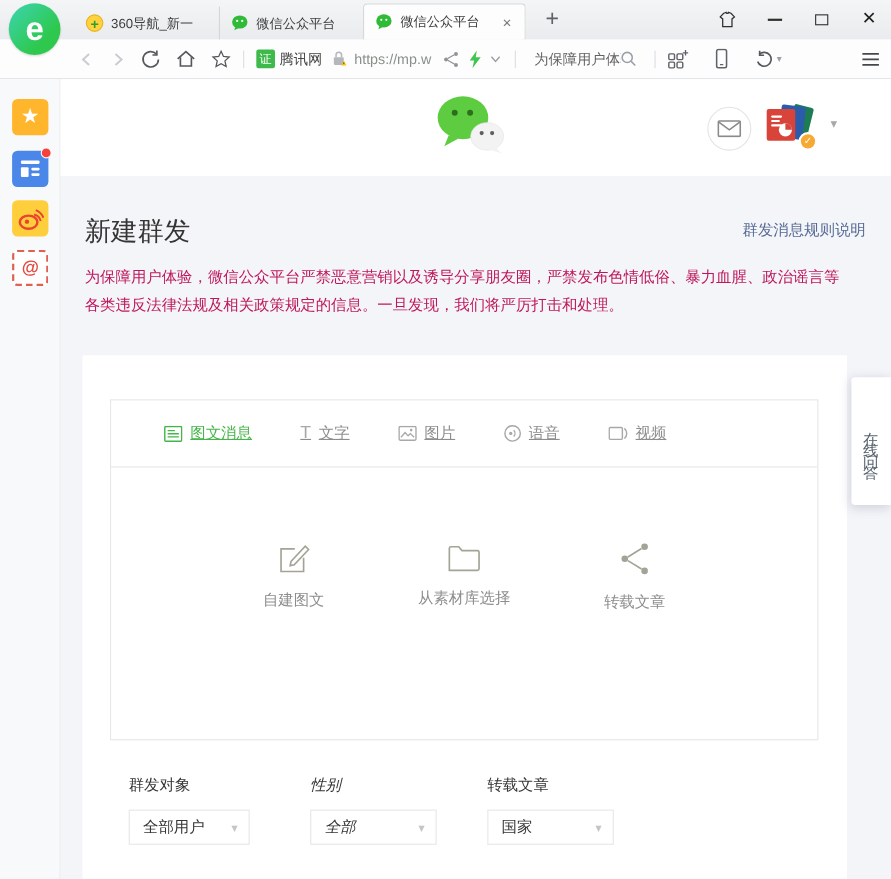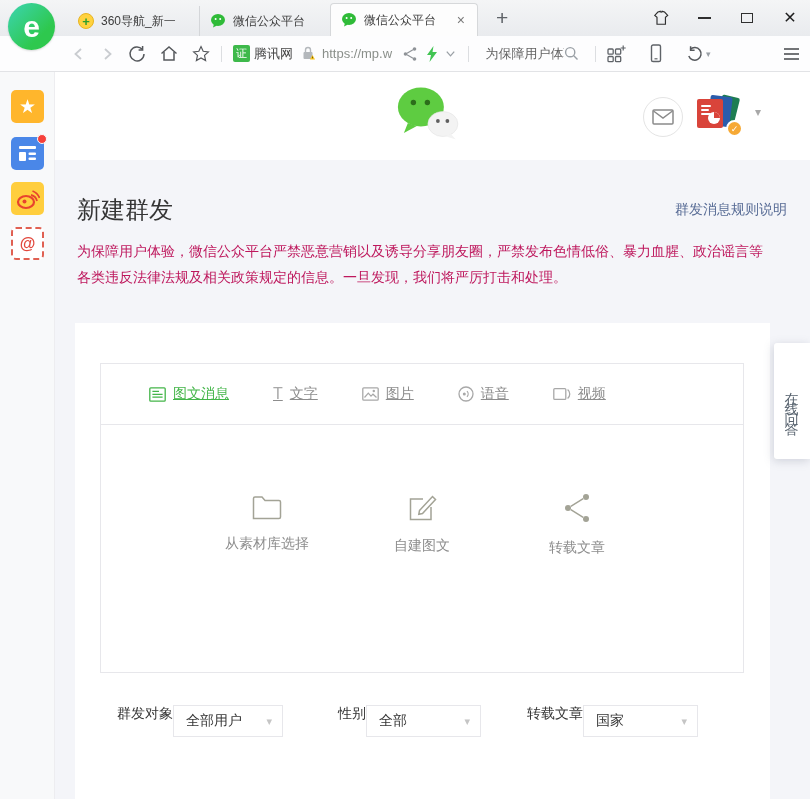--- a/index.html
+++ b/index.html
@@ -100,22 +100,22 @@
   .msg-tabs { height:61px; border-bottom:1px solid #e7e7eb; display:flex; align-items:center;
               padding-left:48px; gap:44px; }
   .mtab { display:flex; align-items:center; gap:7px; font-size:14px; color:#8d8d8d; cursor:default;text-decoration:underline; }
   .mtab .t-glyph { font-size:16px; color:#a8a8a8; line-height:1; }
   .mtab.active { color:#44b549; }
   .compose { display:flex; justify-content:center; gap:30px; padding-top:66px; }
   .option { width:125px; text-align:center; }
   .option .opt-label { display:block; margin-top:14px; font-size:14px; color:#8d8d8d; }
 
   .form-row { position:absolute; left:42px; top:382px; display:flex; }
-  .field { display:flex; flex-direction:row; }
-  .f1 { margin-right:55px; } .f2 { margin-right:46px; }
+  .field { display:flex; flex-direction:column; }
+  .f1 { margin-right:55px; } .f2 { margin-right:46px;font-style:italic; }
   .field-label { font-size:14px; color:#353535; margin-bottom:13px; }
   .select-box { height:32px; border:1px solid #e7e7eb; background:#fff; display:flex;
                 align-items:center; justify-content:space-between; padding:0 10px 0 12px;
                 font-size:14px; color:#353535; }
   .w110 { width:110px; } .w115 { width:115px; }
   .select-caret { color:#c5c5c5; font-size:11px; }
 
   .qa-tab { position:absolute; right:0; top:271px; width:36px; height:116px; background:#fff;
             border-radius:3px 0 0 3px; box-shadow:-1px 2px 10px rgba(110,120,140,.28);
             display:flex; align-items:center; justify-content:center; z-index:5; }
@@ -376,31 +376,31 @@
               <svg width="18" height="16" viewBox="0 0 18 16">
                   <rect x="0.8" y="2.6" width="12" height="10.8" rx="1" fill="none" stroke="#a8a8a8" stroke-width="1.3"></rect>
                   <path d="M14.6 3.4 A6 6 0 0 1 14.6 12.6" fill="none" stroke="#a8a8a8" stroke-width="1.3"></path>
                 </svg>
               <span>视频</span>
             </span>
           </div>
 
           <div class="compose">
             <div class="option">
-              <svg width="34" height="30" viewBox="0 0 34 30" style="margin:0 auto;">
-                  <path d="M3.5 27.5 V7.5 a1.5 1.5 0 0 1 1.5 -1.5 H12 L15 9.5 H29 a1.5 1.5 0 0 1 1.5 1.5 V26 a1.5 1.5 0 0 1 -1.5 1.5 Z" fill="none" stroke="#a3a396" stroke-width="1.5"></path>
-                </svg>
-              <span class="opt-label">从素材库选择</span>
-            </div>
-            <div class="option">
               <svg width="34" height="32" viewBox="0 0 34 32" style="margin:0 auto;">
                   <path d="M26 16 V28.5 H5.5 V8 H18" fill="none" stroke="#a3a396" stroke-width="1.5"></path>
                   <path d="M14.5 19.5 L27.5 5.5 L30.5 8.5 L17.5 22.5 L13.8 23.2 Z" fill="none" stroke="#a3a396" stroke-width="1.5"></path>
                 </svg>
               <span class="opt-label">自建图文</span>
+            </div>
+            <div class="option">
+              <svg width="34" height="30" viewBox="0 0 34 30" style="margin:0 auto;">
+                  <path d="M3.5 27.5 V7.5 a1.5 1.5 0 0 1 1.5 -1.5 H12 L15 9.5 H29 a1.5 1.5 0 0 1 1.5 1.5 V26 a1.5 1.5 0 0 1 -1.5 1.5 Z" fill="none" stroke="#a3a396" stroke-width="1.5"></path>
+                </svg>
+              <span class="opt-label">从素材库选择</span>
             </div>
             <div class="option">
               <svg width="32" height="34" viewBox="0 0 32 34" style="margin:0 auto;">
                   <circle cx="25" cy="6" r="3" fill="#a3a396"></circle>
                   <circle cx="7" cy="17" r="3" fill="#a3a396"></circle>
                   <circle cx="25" cy="28" r="3" fill="#a3a396"></circle>
                   <path d="M9.8 15.3 L22.2 7.7 M9.8 18.7 L22.2 26.3" stroke="#a3a396" stroke-width="1.5"></path>
                 </svg>
               <span class="opt-label">转载文章</span>
             </div>

